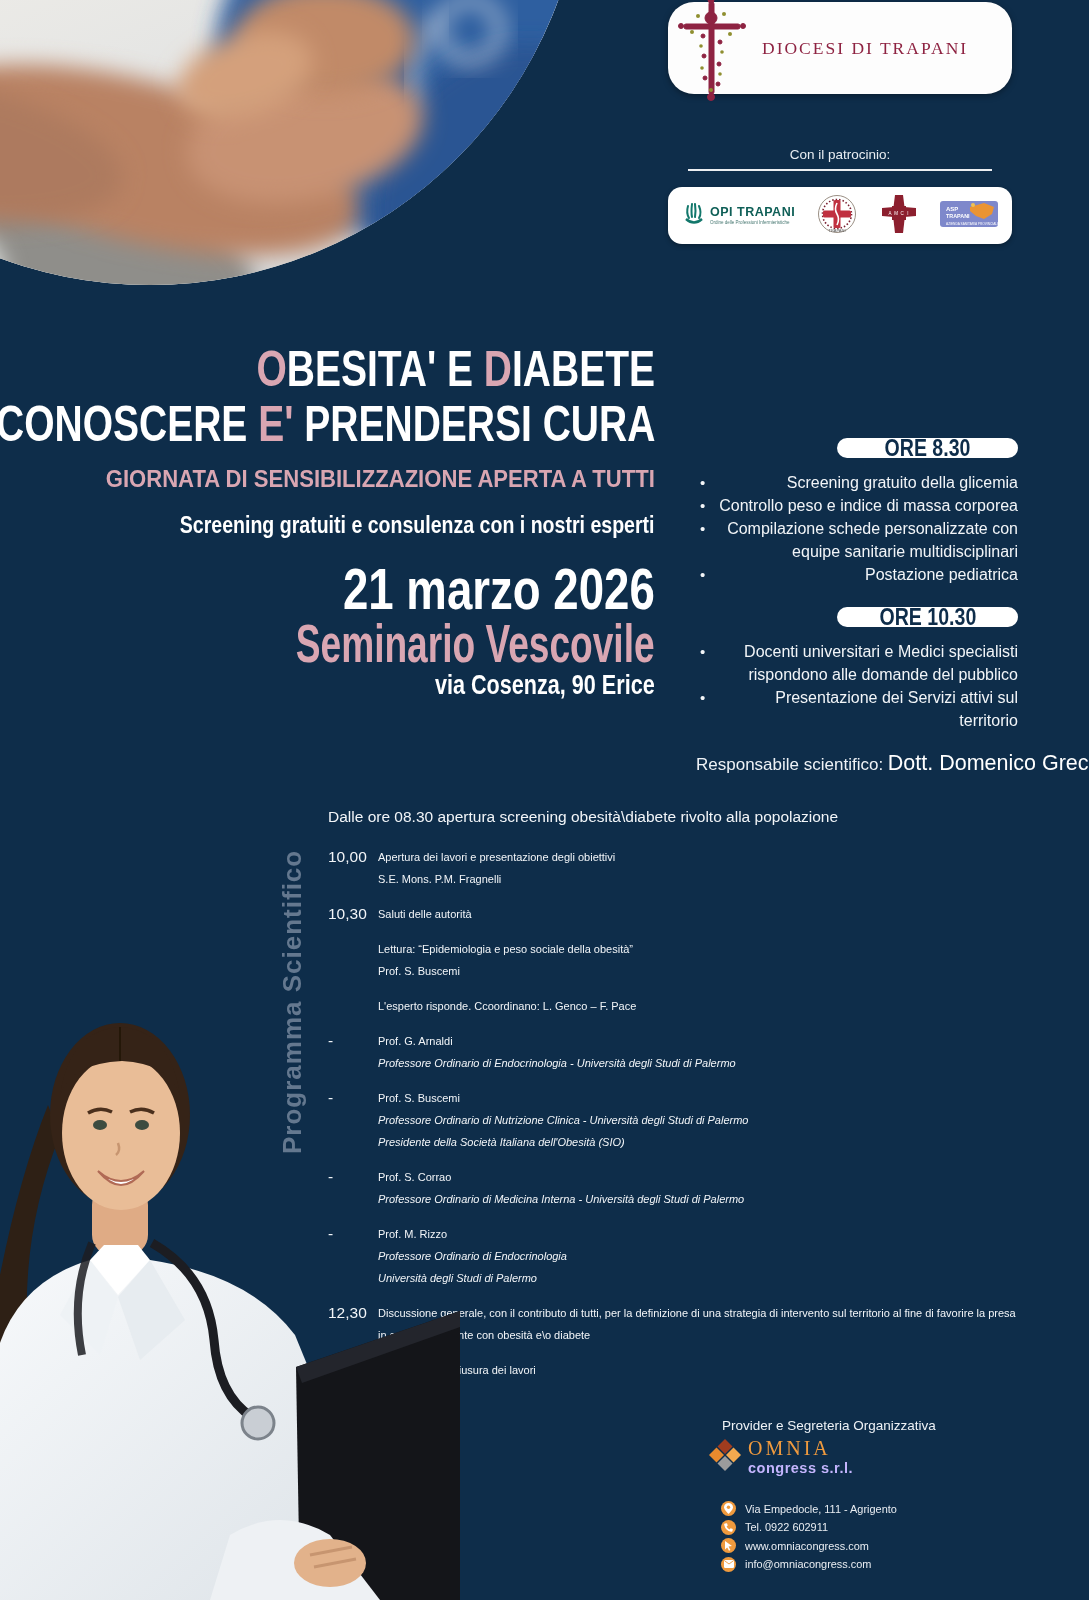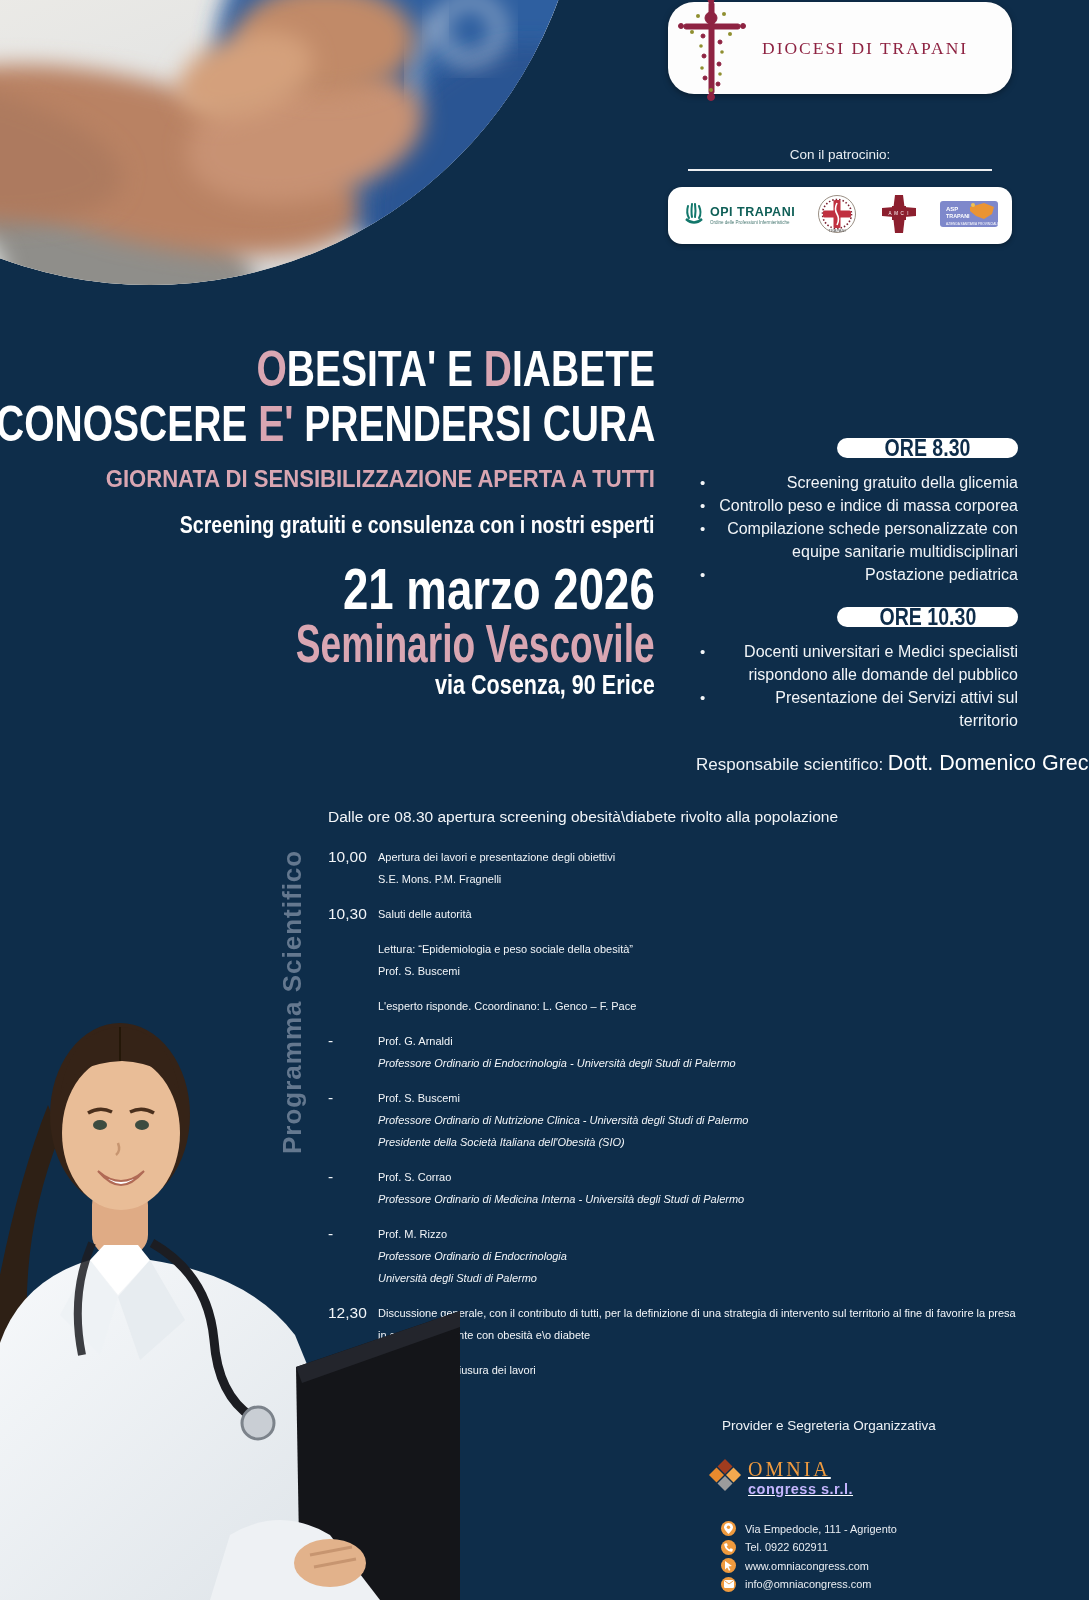--- a/index.html
+++ b/index.html
@@ -66,21 +66,21 @@
   .pintro{font-size:15.5px;line-height:21px;color:#f2f5f8;margin-bottom:19px;}
   .prow{display:flex;margin-bottom:13px;}
   .ptime{width:50px;flex:0 0 50px;font-size:15.5px;line-height:22px;color:#f2f5f8;}
   .plines{flex:1;}
   .pline{font-size:11px;line-height:22px;color:#f2f5f8;}
   .pline.it{font-style:italic;}
 
   
   .footer{position:absolute;left:708px;top:1418px;}
   .provider{font-size:13.5px;color:#eef2f6;margin-left:14px;}
-  .brand-row{display:flex;align-items:flex-end;margin-top:25px;gap:6px;text-decoration:underline;}
+  .brand-row{display:flex;align-items:center;margin-top:5px;gap:6px;}
   .brand-txt{line-height:1;}
   .brand-name{font-family:"Liberation Serif",serif;color:#ef9a3e;font-size:20px;letter-spacing:3px;font-weight:400;}
   .brand-sub{color:#c4b5fd;font-weight:bold;font-size:14.5px;margin-top:3px;letter-spacing:.5px;}
   .contacts{margin-top:25px;margin-left:13px;}
   .contact-row{display:flex;align-items:center;gap:9px;margin-bottom:3.5px;}
   .cicon{width:15px;height:15px;border-radius:50%;background:#ef9a3e;flex:0 0 15px;
          display:flex;align-items:center;justify-content:center;}
   .ctext{font-size:11.5px;color:#e9edf2;transform:scaleX(.95);transform-origin:0 50%;white-space:nowrap;}
 
   

